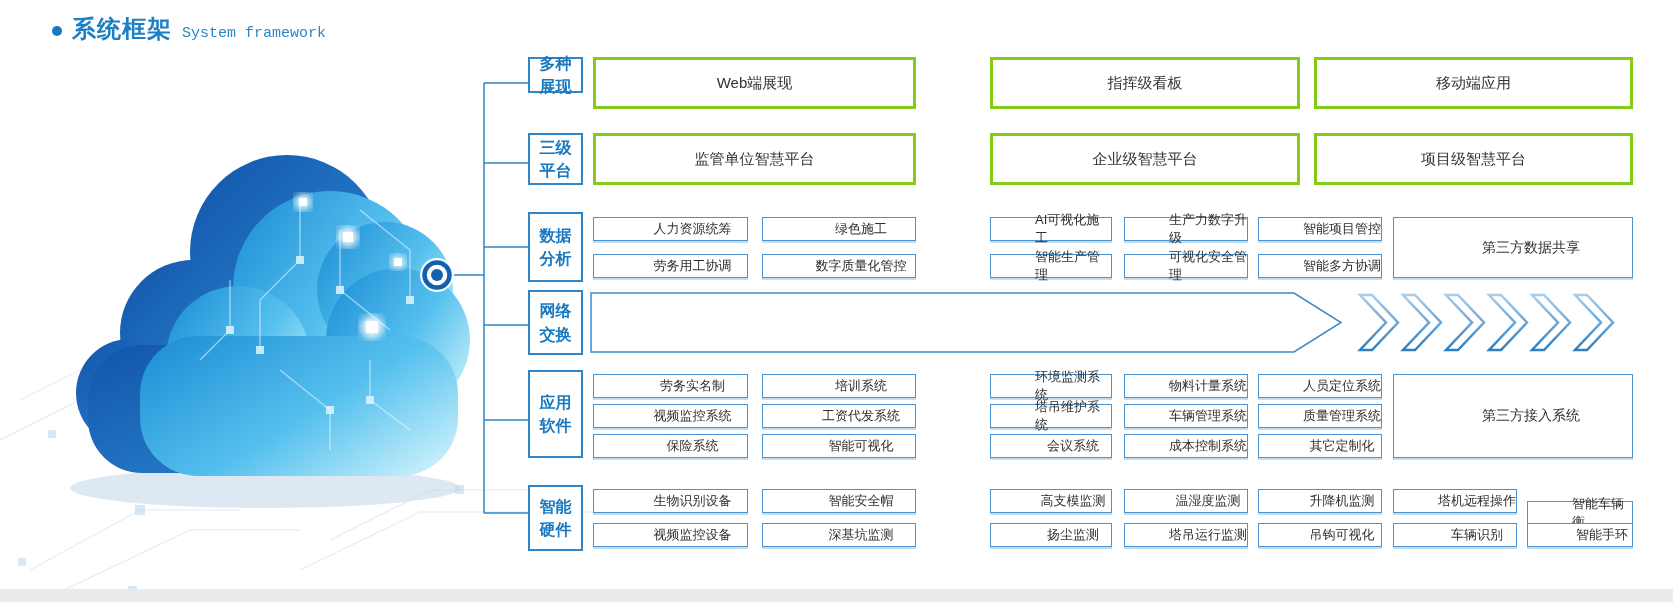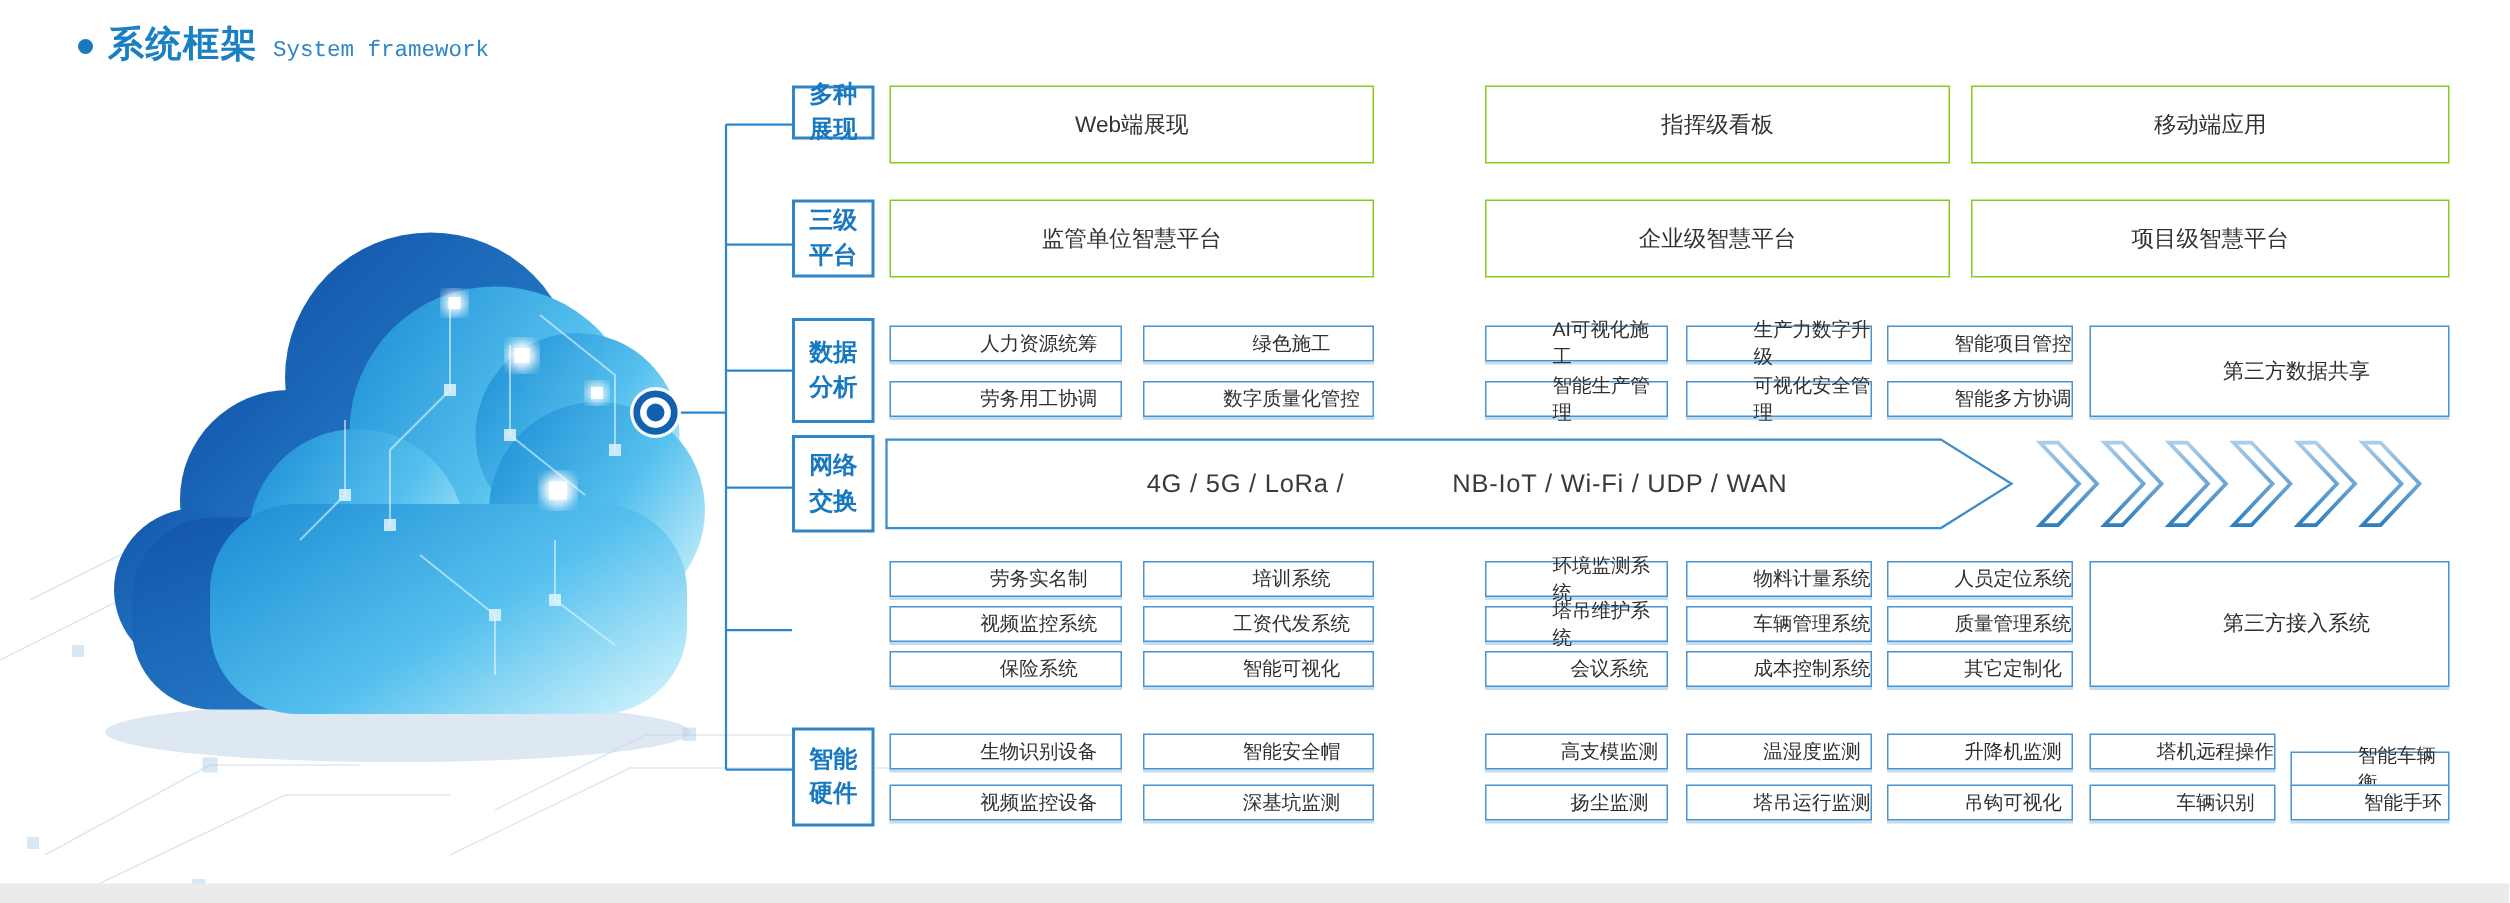--- a/index.html
+++ b/index.html
@@ -12,21 +12,21 @@
   .title .dot{width:10px;height:10px;border-radius:50%;background:#1878c0;align-self:center;margin-top:3px;}
   .title .zh{font-size:24px;font-weight:700;color:#1b7fc4;letter-spacing:1px;}
   .title .en{font-size:15px;color:#2e86c5;}
 
   
   .cat{position:absolute;left:528px;width:55px;background:#fff;border:2px solid #2f86c9;
        box-sizing:border-box;display:flex;align-items:center;justify-content:center;}
   .cat span{white-space:pre-line;text-align:center;font-size:16px;font-weight:700;color:#1878c0;line-height:1.45;}
 
   
-  .bb{position:absolute;height:52px;background:#fff;border:1px solid #84cc16;box-sizing:border-box;
+  .bb{position:absolute;height:52px;background:#fff;border:3px solid #84cc16;box-sizing:border-box;
       display:flex;align-items:center;justify-content:center;font-size:15px;color:#333;}
   .bL{left:593px;width:323px}.bA{left:990px;width:310px}.bB{left:1314px;width:319px}
 
   
   .sb{position:absolute;height:24px;background:#fff;border:1px solid #4a93cf;box-sizing:border-box;
       box-shadow:0 2px 0 #c3ddf0;display:flex;align-items:center;justify-content:center;
       font-size:13px;color:#2f2f2f;padding-left:44px;}
   .cL1{left:593px;width:155px}.cL2{left:762px;width:154px}
   .cR1{left:990px;width:122px}.cR2{left:1124px;width:124px}.cR3{left:1258px;width:124px}
   .cH4{left:1393px;width:124px}.cH5{left:1527px;width:106px}
@@ -169,20 +169,24 @@
 平台</span>
     </div>
   <div class="cat" style="top:212px;height:70px">
       <span>数据
 分析</span>
     </div>
   <div class="cat" style="top:290px;height:65px">
       <span>网络
 交换</span>
     </div>
+  <div class="cat" style="top:370px;height:88px">
+      <span>应用
+软件</span>
+    </div>
   <div class="cat" style="top:485px;height:66px">
       <span>智能
 硬件</span>
     </div>
 
   <div class="bb bL" style="top:57px">Web端展现</div>
   <div class="bb bA" style="top:57px">指挥级看板</div>
   <div class="bb bB" style="top:57px">移动端应用</div>
 
   <div class="bb bL" style="top:133px">监管单位智慧平台</div>
@@ -194,24 +198,20 @@
   <div class="sb cL1" style="top:254px">劳务用工协调</div>
   <div class="sb cL2" style="top:254px">数字质量化管控</div>
   <div class="sb cR1" style="top:217px">AI可视化施工</div>
   <div class="sb cR2" style="top:217px">生产力数字升级</div>
   <div class="sb cR3" style="top:217px">智能项目管控</div>
   <div class="sb cR1" style="top:254px">智能生产管理</div>
   <div class="sb cR2" style="top:254px">可视化安全管理</div>
   <div class="sb cR3" style="top:254px">智能多方协调</div>
   <div class="shared" style="top:217px;height:61px">第三方数据共享</div>
 
-  <div class="netText">
-    <span>4G / 5G / LoRa /</span>
-    <span>NB-IoT / Wi-Fi / UDP / WAN</span>
-  </div>
 
   <div class="sb cL1" style="top:374px">劳务实名制</div>
   <div class="sb cL2" style="top:374px">培训系统</div>
   <div class="sb cL1" style="top:404px">视频监控系统</div>
   <div class="sb cL2" style="top:404px">工资代发系统</div>
   <div class="sb cL1" style="top:434px">保险系统</div>
   <div class="sb cL2" style="top:434px">智能可视化</div>
   <div class="sb cR1" style="top:374px">环境监测系统</div>
   <div class="sb cR2" style="top:374px">物料计量系统</div>
   <div class="sb cR3" style="top:374px">人员定位系统</div>

